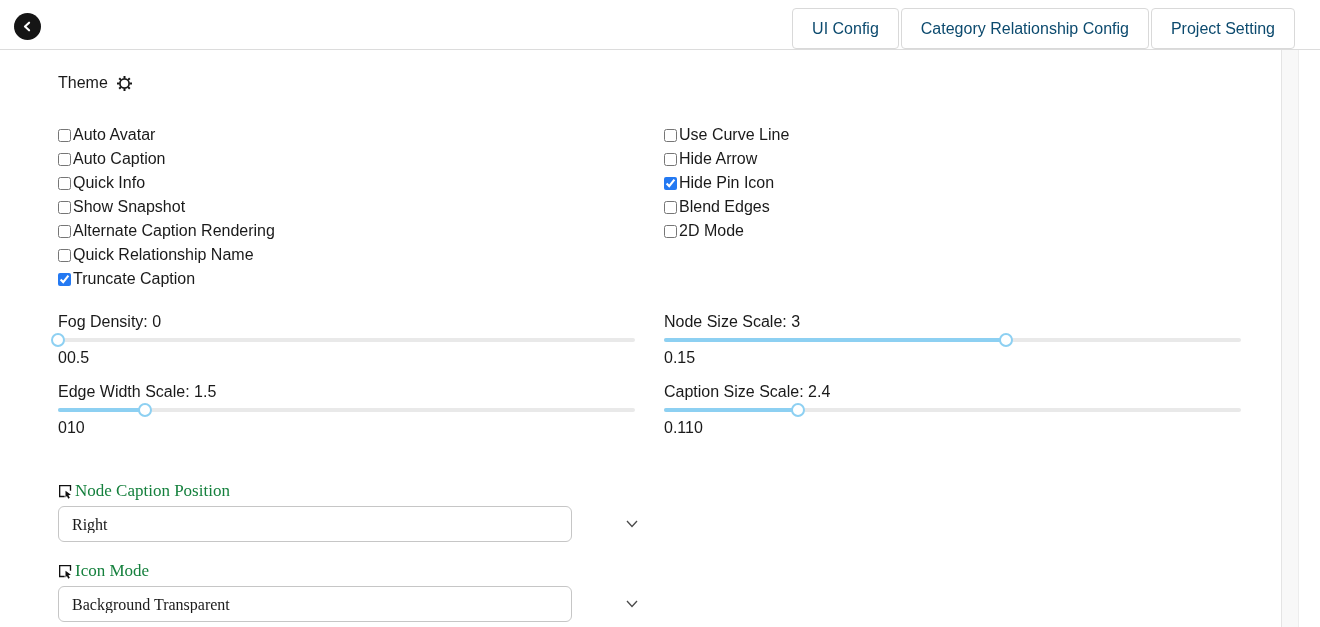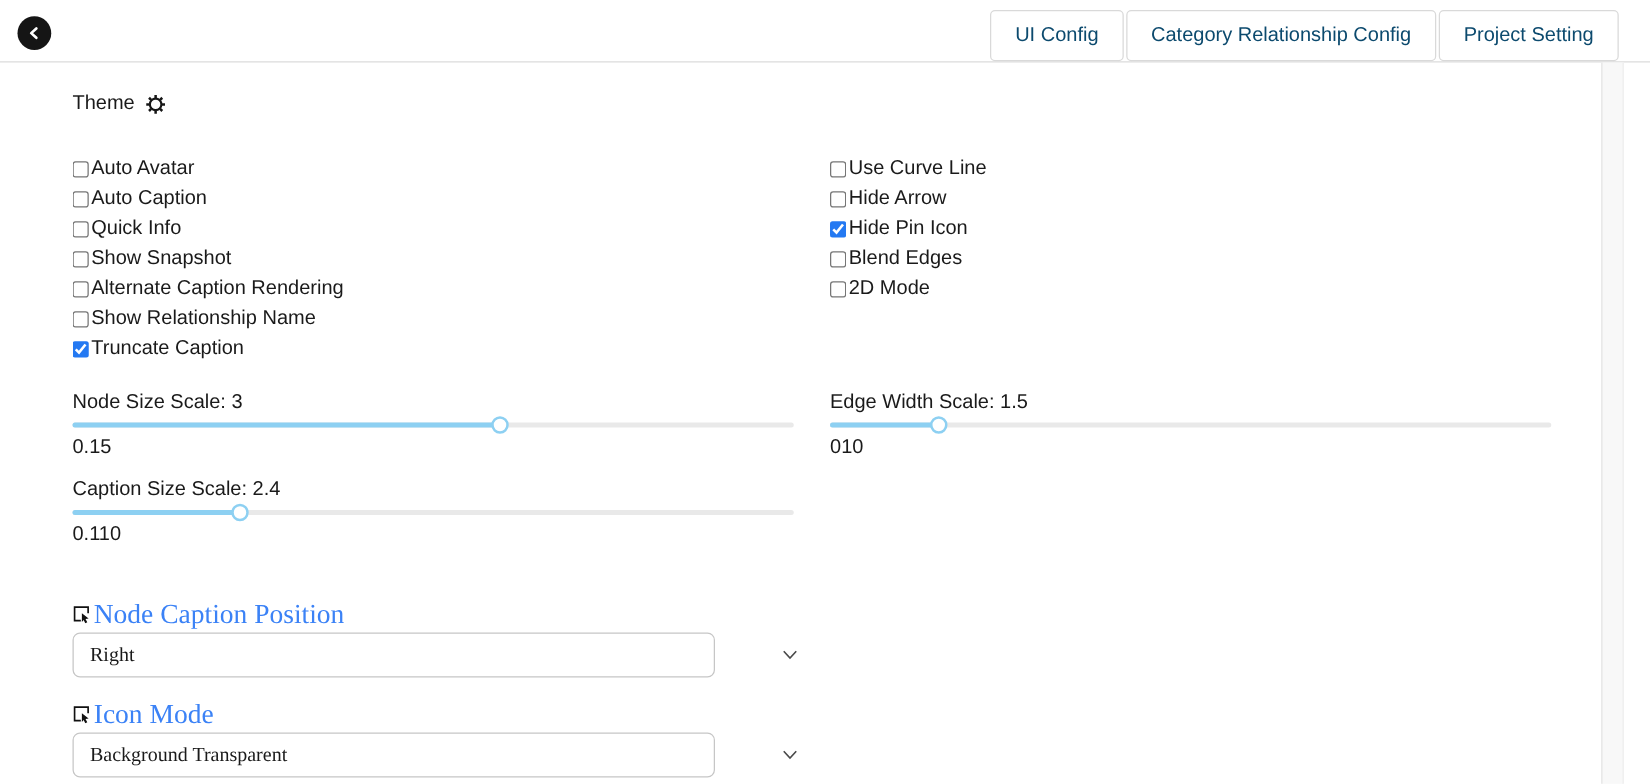--- a/index.html
+++ b/index.html
@@ -41,21 +41,21 @@
   .fill { position:absolute; left:0; top:0; height:4px; background:#8dd0f2; border-radius:2px; }
   .thumb { position:absolute; top:50%; transform:translate(-50%,-50%); width:14px; height:14px;
            background:#fff; border:2px solid #8dd0f2; border-radius:50%; cursor:pointer; }
   .minmax { font-size:16px; line-height:24px; }
   .minmax span { display:inline; }
 
   
   .dd-section { margin-top:29px; font-family:"Liberation Serif", serif; }
   .dd-block2 { margin-top:17px; }
   .dd-label-row { display:flex; align-items:center; gap:2px; height:24px; margin-bottom:3px; }
-  .dd-label { font-size:22px; color:#3b82f6; }
+  .dd-label { font-size:17px; color:#15803d; }
   .select-wrap { position:relative; width:590px; }
   select { width:514px; height:36px; border:1px solid #c6c6c6; border-radius:6px;
            background:#fff; font-family:"Liberation Serif", serif; font-size:16px;
            color:#1a1a1a; padding:0 30px 0 13px; appearance:none; -webkit-appearance:none; cursor:pointer; }
   .select-chevron { position:absolute; right:10px; top:14px; pointer-events:none; display:flex; }
 
   svg { display:block; }
 </style>
 </head>
 <body>
@@ -115,21 +115,21 @@
       <label class="cb-row">
         <input type="checkbox" style="">
         <span class="cb-label">Show Snapshot</span>
       </label>
       <label class="cb-row">
         <input type="checkbox" style="">
         <span class="cb-label">Alternate Caption Rendering</span>
       </label>
       <label class="cb-row">
         <input type="checkbox" style="">
-        <span class="cb-label">Show Relationship Name</span>
+        <span class="cb-label">Quick Relationship Name</span>
       </label>
       <label class="cb-row">
         <input type="checkbox" checked="" style="">
         <span class="cb-label">Truncate Caption</span>
       </label>
     </div>
     <div>
       <label class="cb-row">
         <input type="checkbox" style="">
         <span class="cb-label">Use Curve Line</span>
@@ -147,20 +147,30 @@
         <span class="cb-label">Blend Edges</span>
       </label>
       <label class="cb-row">
         <input type="checkbox" style="">
         <span class="cb-label">2D Mode</span>
       </label>
     </div>
   </div>
 
   <div class="grid slider-grid">
+    <div class="slider-block">
+      <div class="slider-label">Fog Density: 0</div>
+      <div class="track-row">
+        <div class="track">
+          <div class="fill" style="width: 0%;"></div>
+          <div class="thumb" style="left: 0%;"></div>
+        </div>
+      </div>
+      <div class="minmax"><span>0</span><span>0.5</span></div>
+    </div>
     <div class="slider-block">
       <div class="slider-label">Node Size Scale: 3</div>
       <div class="track-row">
         <div class="track">
           <div class="fill" style="width: 59.2%;"></div>
           <div class="thumb" style="left: 59.2%;"></div>
         </div>
       </div>
       <div class="minmax"><span>0.1</span><span>5</span></div>
     </div>

